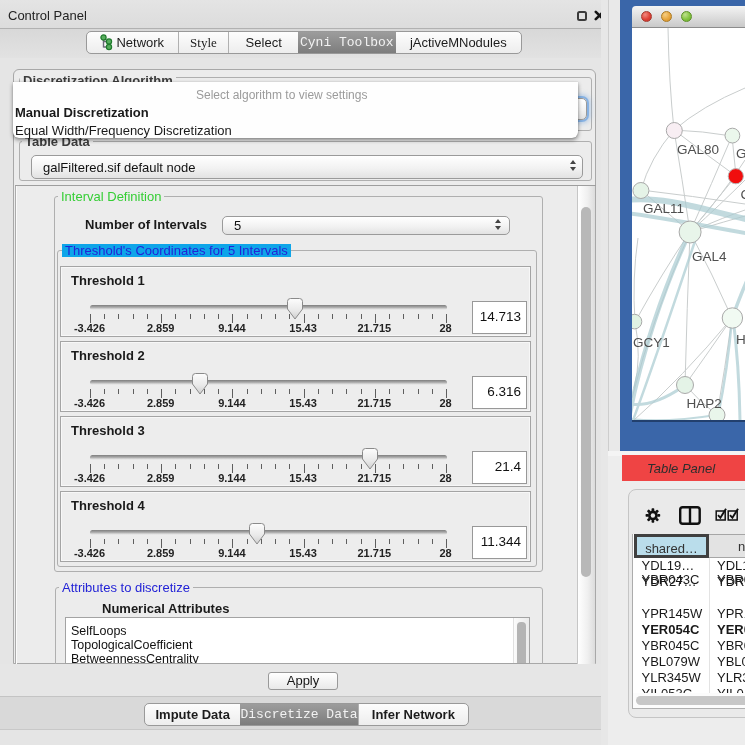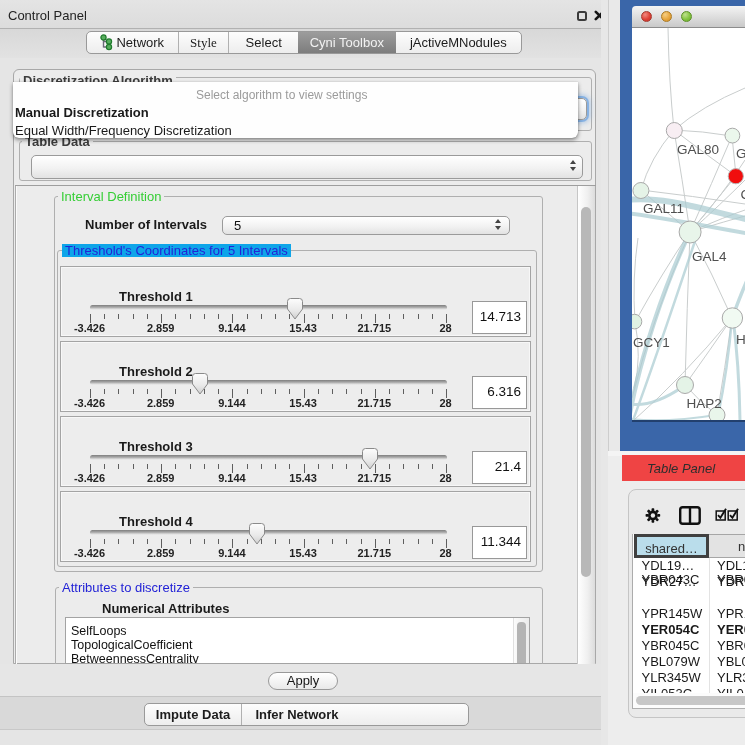--- a/index.html
+++ b/index.html
@@ -7,46 +7,46 @@
 .abs{position:absolute;}
 #leftpanel{left:0;top:0;width:601px;height:745px;background:#E5E5E5;border-right:1px solid #BEBEBE;box-sizing:border-box;}
 #hdr{left:0;top:0;width:608px;height:29px;background:linear-gradient(#E4E4E4,#DCDCDC);border-bottom:1px solid #B1B1B1;box-sizing:border-box;}
 #hdr .ttl{left:8px;top:2px;line-height:28px;font-size:13px;color:#232323;}
 #floatbtn{left:577px;top:10.5px;width:6px;height:6px;border:2px solid #3A3A3A;border-radius:2.5px;}
 #closebtn{left:594px;top:10px;}
 #tabstrip{left:0;top:29px;width:608px;height:29px;background:linear-gradient(#D8D8D8,#E2E2E2);}
 .tabbar{height:23px;border:1px solid #999;border-radius:5px;background:linear-gradient(#FDFDFD,#EDEDED);box-sizing:border-box;display:flex;overflow:hidden;}
 .tabbar .seg{height:100%;text-align:center;font-size:13px;color:#1C1C1C;line-height:21px;box-sizing:border-box;}
 .tabbar .seg.sep{border-left:1px solid #B0B0B0;}
-.tabbar .seg.dark{background:linear-gradient(#9C9C9C,#7D7D7D);color:#F2F2F2;}
+.tabbar .seg.dark{background:linear-gradient(#9C9C9C,#7D7D7D);color:#F2F2F2;font-family:Liberation Mono, monospace;}
 #toptabs{left:86px;top:31px;width:436px;}
 #content{left:0;top:58px;width:608px;height:687px;background:#E5E5E5;}
 #bigbox{left:13px;top:69px;width:583px;height:595px;background:#ECECEC;border:1px solid #A8A8A8;border-radius:6px 6px 0 0;box-sizing:border-box;overflow:hidden;}
 .group{border:1px solid #AFAFAF;border-radius:3px;box-sizing:border-box;}
 .gtitle{font-size:13px;padding:0 3px;background:#ECECEC;line-height:13px;}
 .blue{color:#2323D6;}
 .green{color:#35CE35;}
 .boldlbl{font-size:13px;font-weight:bold;color:#1A1A1A;}
 .combo{border:1px solid #9A9A9A;border-radius:5px;background:linear-gradient(#FFFFFF,#F2F2F2 55%,#E2E2E2);box-sizing:border-box;}
 .combo .ctext{position:absolute;left:11px;top:0;font-size:13px;color:#111;}
 .updown{position:absolute;width:7px;}
 .updown .u{width:0;height:0;border-left:3.5px solid transparent;border-right:3.5px solid transparent;border-bottom:4.5px solid #444;margin-bottom:2.5px;}
 .updown .d{width:0;height:0;border-left:3.5px solid transparent;border-right:3.5px solid transparent;border-top:4.5px solid #444;}
 .tbox{left:60px;width:471px;height:71px;border:1px solid #A4A4A4;box-shadow:inset 0 0 0 1px #F7F7F7;background:#EDEDED;box-sizing:border-box;}
-.tlabel{position:absolute;left:10px;top:22px;font-size:13px;font-weight:bold;color:#1A1A1A;margin-left:48px;}
+.tlabel{position:absolute;left:10px;top:6px;font-size:13px;font-weight:bold;color:#1A1A1A;}
 .track{position:absolute;left:29px;top:38px;width:357px;height:5px;border-radius:2.5px;background:linear-gradient(#7E7E7E,#A8A8A8 45%,#D9D9D9 78%,#F0F0F0);}
 .minticks{position:absolute;left:29px;top:47px;width:358px;height:5px;background:repeating-linear-gradient(90deg,#5E5E5E 0,#5E5E5E 1px,transparent 1px,transparent 14.24px);}
 .majticks{position:absolute;left:29px;top:47px;width:358px;height:9px;background:repeating-linear-gradient(90deg,#5E5E5E 0,#5E5E5E 1px,transparent 1px,transparent 71.2px);}
 .tnum{position:absolute;top:55px;font-size:11px;font-weight:bold;color:#222;width:50px;text-align:center;}
 .vbox{position:absolute;left:410.5px;top:34px;width:55.5px;height:32.5px;background:#FFF;border:1px solid #989898;box-sizing:border-box;font-size:13.5px;color:#111;text-align:right;line-height:30.5px;padding-right:5px;}
 .thumb{position:absolute;top:31px;}
 #popup{left:13px;top:82px;width:565px;height:56px;background:#FEFEFE;border-radius:0 0 6px 6px;box-shadow:0 2px 4px rgba(0,0,0,0.45),0 0 1px rgba(0,0,0,0.3);}
 .listitem{font-size:12.5px;color:#111;}
 #applybar{left:0;top:664px;width:608px;height:33px;background:#E6E6E6;border-bottom:1px solid #C4C4C4;box-sizing:border-box;}
-#applybtn{left:268px;top:672px;width:70px;height:18px;border:1px solid #999;border-radius:9px;background:linear-gradient(#FFFFFF,#E9E9E9);font-size:13px;color:#161616;text-align:center;line-height:16px;box-sizing:border-box;}
+#applybtn{left:268px;top:672px;width:70px;height:18px;border:1px solid #999;border-radius:3px;background:linear-gradient(#FFFFFF,#E9E9E9);font-size:13px;color:#161616;text-align:center;line-height:16px;box-sizing:border-box;}
 #botstrip{left:0;top:697px;width:608px;height:33px;background:#D9D9D9;border-bottom:1px solid #C8C8C8;box-sizing:border-box;}
 #bottabs{left:144px;top:703px;width:325px;}
 #desktop{left:620px;top:0;width:125px;height:451px;background:#3A66A9;}
 #ititlebar{left:12px;top:6px;width:113px;height:22px;background:linear-gradient(#F4F4F4,#C9C9C9);border-bottom:1px solid #8C8C8C;border-radius:4px 0 0 0;box-sizing:border-box;}
 .light{position:absolute;top:11px;width:11px;height:11px;border-radius:50%;box-sizing:border-box;}
 #canvas{left:12px;top:28px;width:113px;height:392px;background:#FFF;overflow:hidden;}
 #canshadow{left:12px;top:420px;width:113px;height:2px;background:#22406E;}
 #rightbottom{left:608px;top:451px;width:137px;height:294px;background:#EDEDED;}
 #tpbar{left:14px;top:4px;width:137px;height:26px;background:#ef4444;font-style:italic;}
 #tpbar span{position:absolute;left:25px;top:6px;font-size:13px;color:#2E2E2E;}
@@ -82,20 +82,21 @@
 <div id="content" class="abs"></div>
 <div id="bigbox" class="abs"></div>
 
 <div class="abs group" style="left:19px;top:77px;width:573px;height:54px;"></div>
 <span class="abs gtitle" style="left:20px;top:73.5px;font-weight:bold;color:#3D3D3D;">Discretization Algorithm</span>
 <div class="abs combo" style="left:330px;top:98px;width:257px;height:22px;box-shadow:0 0 0 2px rgba(125,172,224,0.85),0 0 5px 3.5px rgba(125,172,224,0.5);"></div>
 
 <div class="abs group" style="left:19px;top:141px;width:573px;height:40px;"></div>
 <span class="abs gtitle" style="left:22px;top:135px;font-weight:bold;color:#3D3D3D;">Table Data</span>
 <div class="abs combo" style="left:31px;top:155px;width:552px;height:24px;">
+    <span class="ctext" style="line-height:23px;">galFiltered.sif default node</span>
     <div class="updown" style="left:538px;top:4px;">
       <div class="u"></div>
       <div class="d"></div>
     </div>
   </div>
 
 <div id="popup" class="abs"></div>
 <span class="abs" style="left:196px;top:88px;font-size:12px;color:#9B9B9B;">Select algorithm to view settings</span>
 <span class="abs" style="left:15px;top:105px;font-size:13px;font-weight:bold;color:#1A1A1A;">Manual Discretization</span>
 <span class="abs" style="left:15px;top:123px;font-size:13px;color:#1A1A1A;">Equal Width/Frequency Discretization</span>
@@ -200,20 +201,21 @@
   <div style="position:absolute;right:3.5px;top:4px;width:8.5px;height:60px;background:#B4B4B4;border-radius:4px;"></div>
   <span class="listitem abs" style="left:5px;top:6px;">SelfLoops</span>
   <span class="listitem abs" style="left:5px;top:20px;">TopologicalCoefficient</span>
   <span class="listitem abs" style="left:5px;top:34px;">BetweennessCentrality</span>
 </div>
 <div id="applybar" class="abs"></div>
 <div id="applybtn" class="abs">Apply</div>
 <div id="botstrip" class="abs"></div>
 <div id="bottabs" class="abs tabbar">
   <div class="seg" style="width:96px;font-weight:bold;">Impute Data</div>
+  <div class="seg dark" style="width:118px;">Discretize Data</div>
   <div class="seg sep" style="width:111px;font-weight:bold;">Infer Network</div>
 </div>
 
 <div class="abs" style="left:601px;top:0;width:7px;height:745px;background:#E7E7E7;"></div>
 <div class="abs" style="left:608px;top:0;width:1px;height:745px;background:#CDCDCD;"></div>
 <div class="abs" style="left:609px;top:0;width:11px;height:745px;background:#E9E9E9;"></div>
 <div class="abs" style="left:609px;top:595px;font-size:10px;color:#8A8A8A;">‹</div>
 
 <div id="desktop" class="abs">
   <div id="ititlebar" class="abs"></div>

